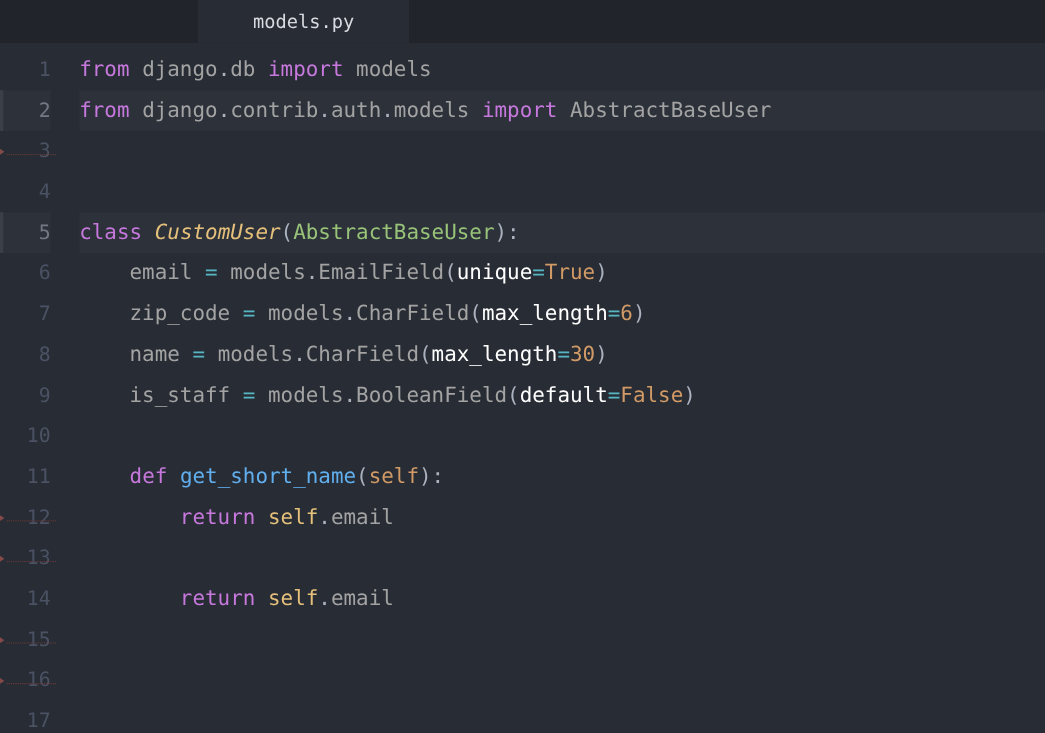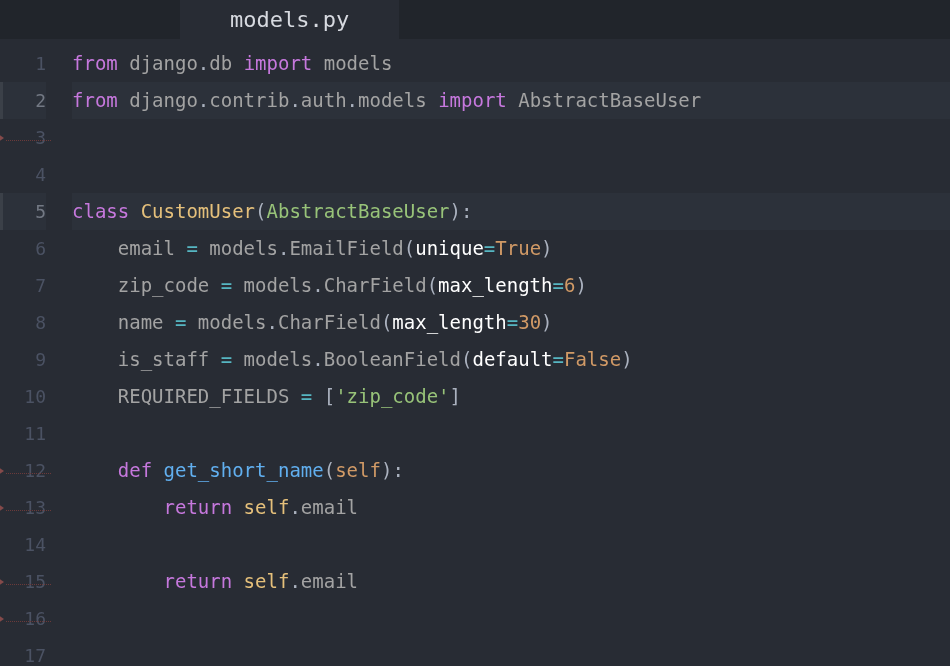--- a/index.html
+++ b/index.html
@@ -25,21 +25,21 @@
     .tab-spacer {
       width: 180px;
       background: #21252b;
     }
     .tab {
       background: #282c34;
       color: #d7dae0;
       padding: 0 50px;
       display: flex;
       align-items: center;
-      font-size: 22px;
+      font-size: 17px;
       font-weight: 500;
     }
     .tab-right {
       flex: 1;
       background: #21252b;
     }
     .editor {
       display: flex;
       height: calc(100% - 39px);
     }
@@ -103,21 +103,21 @@
     }
     .code-line.highlighted {
       background: #2c313a;
     }
     
     .kw-import { color: #c678dd; }
     .kw-class { color: #c678dd; }
     .kw-def { color: #c678dd; text-align: center; }
     .kw-return { color: #c678dd; text-align: right; }
     .text { color: #a3a3a3; }
-    .classname { color: #e5c07b; }
+    .classname { color: #e5c07b; font-style: italic; }
     .inherit { color: #98c379; }
     .funcname { color: #61afef; }
     .punct { color: #abb2bf; }
     .op { color: #56b6c2; }
     .param { color: #d19a66; }
     .paramname { color: #ffffff; }
     .self { color: #e5c07b; }
     .string { color: #98c379; }
     .bool { color: #d19a66; text-align: center; }
     .num { color: #d19a66; }
@@ -158,20 +158,19 @@
   <div class="code" id="code">
       <div class="code-line"><span class="kw-import">from</span><span class="text"> django</span><span class="punct">.</span><span class="text">db </span><span class="kw-import">import</span><span class="text"> models</span></div>
       <div class="code-line highlighted"><span class="kw-import">from</span><span class="text"> django</span><span class="punct">.</span><span class="text">contrib</span><span class="punct">.</span><span class="text">auth</span><span class="punct">.</span><span class="text">models </span><span class="kw-import">import</span><span class="text"> AbstractBaseUser</span></div>
       <div class="code-line"></div>
       <div class="code-line"></div>
       <div class="code-line highlighted"><span class="kw-class">class</span><span class="text"> </span><span class="classname">CustomUser</span><span class="punct">(</span><span class="inherit">AbstractBaseUser</span><span class="punct">)</span><span class="punct">:</span></div>
       <div class="code-line"><span class="text">    email </span><span class="op">=</span><span class="text"> models</span><span class="punct">.</span><span class="text">EmailField</span><span class="punct">(</span><span class="paramname">unique</span><span class="op">=</span><span class="bool">True</span><span class="punct">)</span></div>
       <div class="code-line"><span class="text">    zip_code </span><span class="op">=</span><span class="text"> models</span><span class="punct">.</span><span class="text">CharField</span><span class="punct">(</span><span class="paramname">max_length</span><span class="op">=</span><span class="num">6</span><span class="punct">)</span></div>
       <div class="code-line"><span class="text">    name </span><span class="op">=</span><span class="text"> models</span><span class="punct">.</span><span class="text">CharField</span><span class="punct">(</span><span class="paramname">max_length</span><span class="op">=</span><span class="num">30</span><span class="punct">)</span></div>
       <div class="code-line"><span class="text">    is_staff </span><span class="op">=</span><span class="text"> models</span><span class="punct">.</span><span class="text">BooleanField</span><span class="punct">(</span><span class="paramname">default</span><span class="op">=</span><span class="bool">False</span><span class="punct">)</span></div>
-      <div class="code-line"><span class="text">    REQUIRED_FIELDS </span><span class="op">=</span><span class="text"> </span><span class="bracket">[</span><span class="string">'zip_code'</span><span class="bracket">]</span></div>
       <div class="code-line"></div>
       <div class="code-line"><span class="text">    </span><span class="kw-def">def</span><span class="text"> </span><span class="funcname">get_short_name</span><span class="punct">(</span><span class="param">self</span><span class="punct">)</span><span class="punct">:</span></div>
       <div class="code-line"><span class="text">        </span><span class="kw-return">return</span><span class="text"> </span><span class="self">self</span><span class="punct">.</span><span class="text">email</span></div>
       <div class="code-line"></div>
       <div class="code-line"><span class="text">        </span><span class="kw-return">return</span><span class="text"> </span><span class="self">self</span><span class="punct">.</span><span class="text">email</span></div>
     </div>
 </div>
 
 </body></html>

